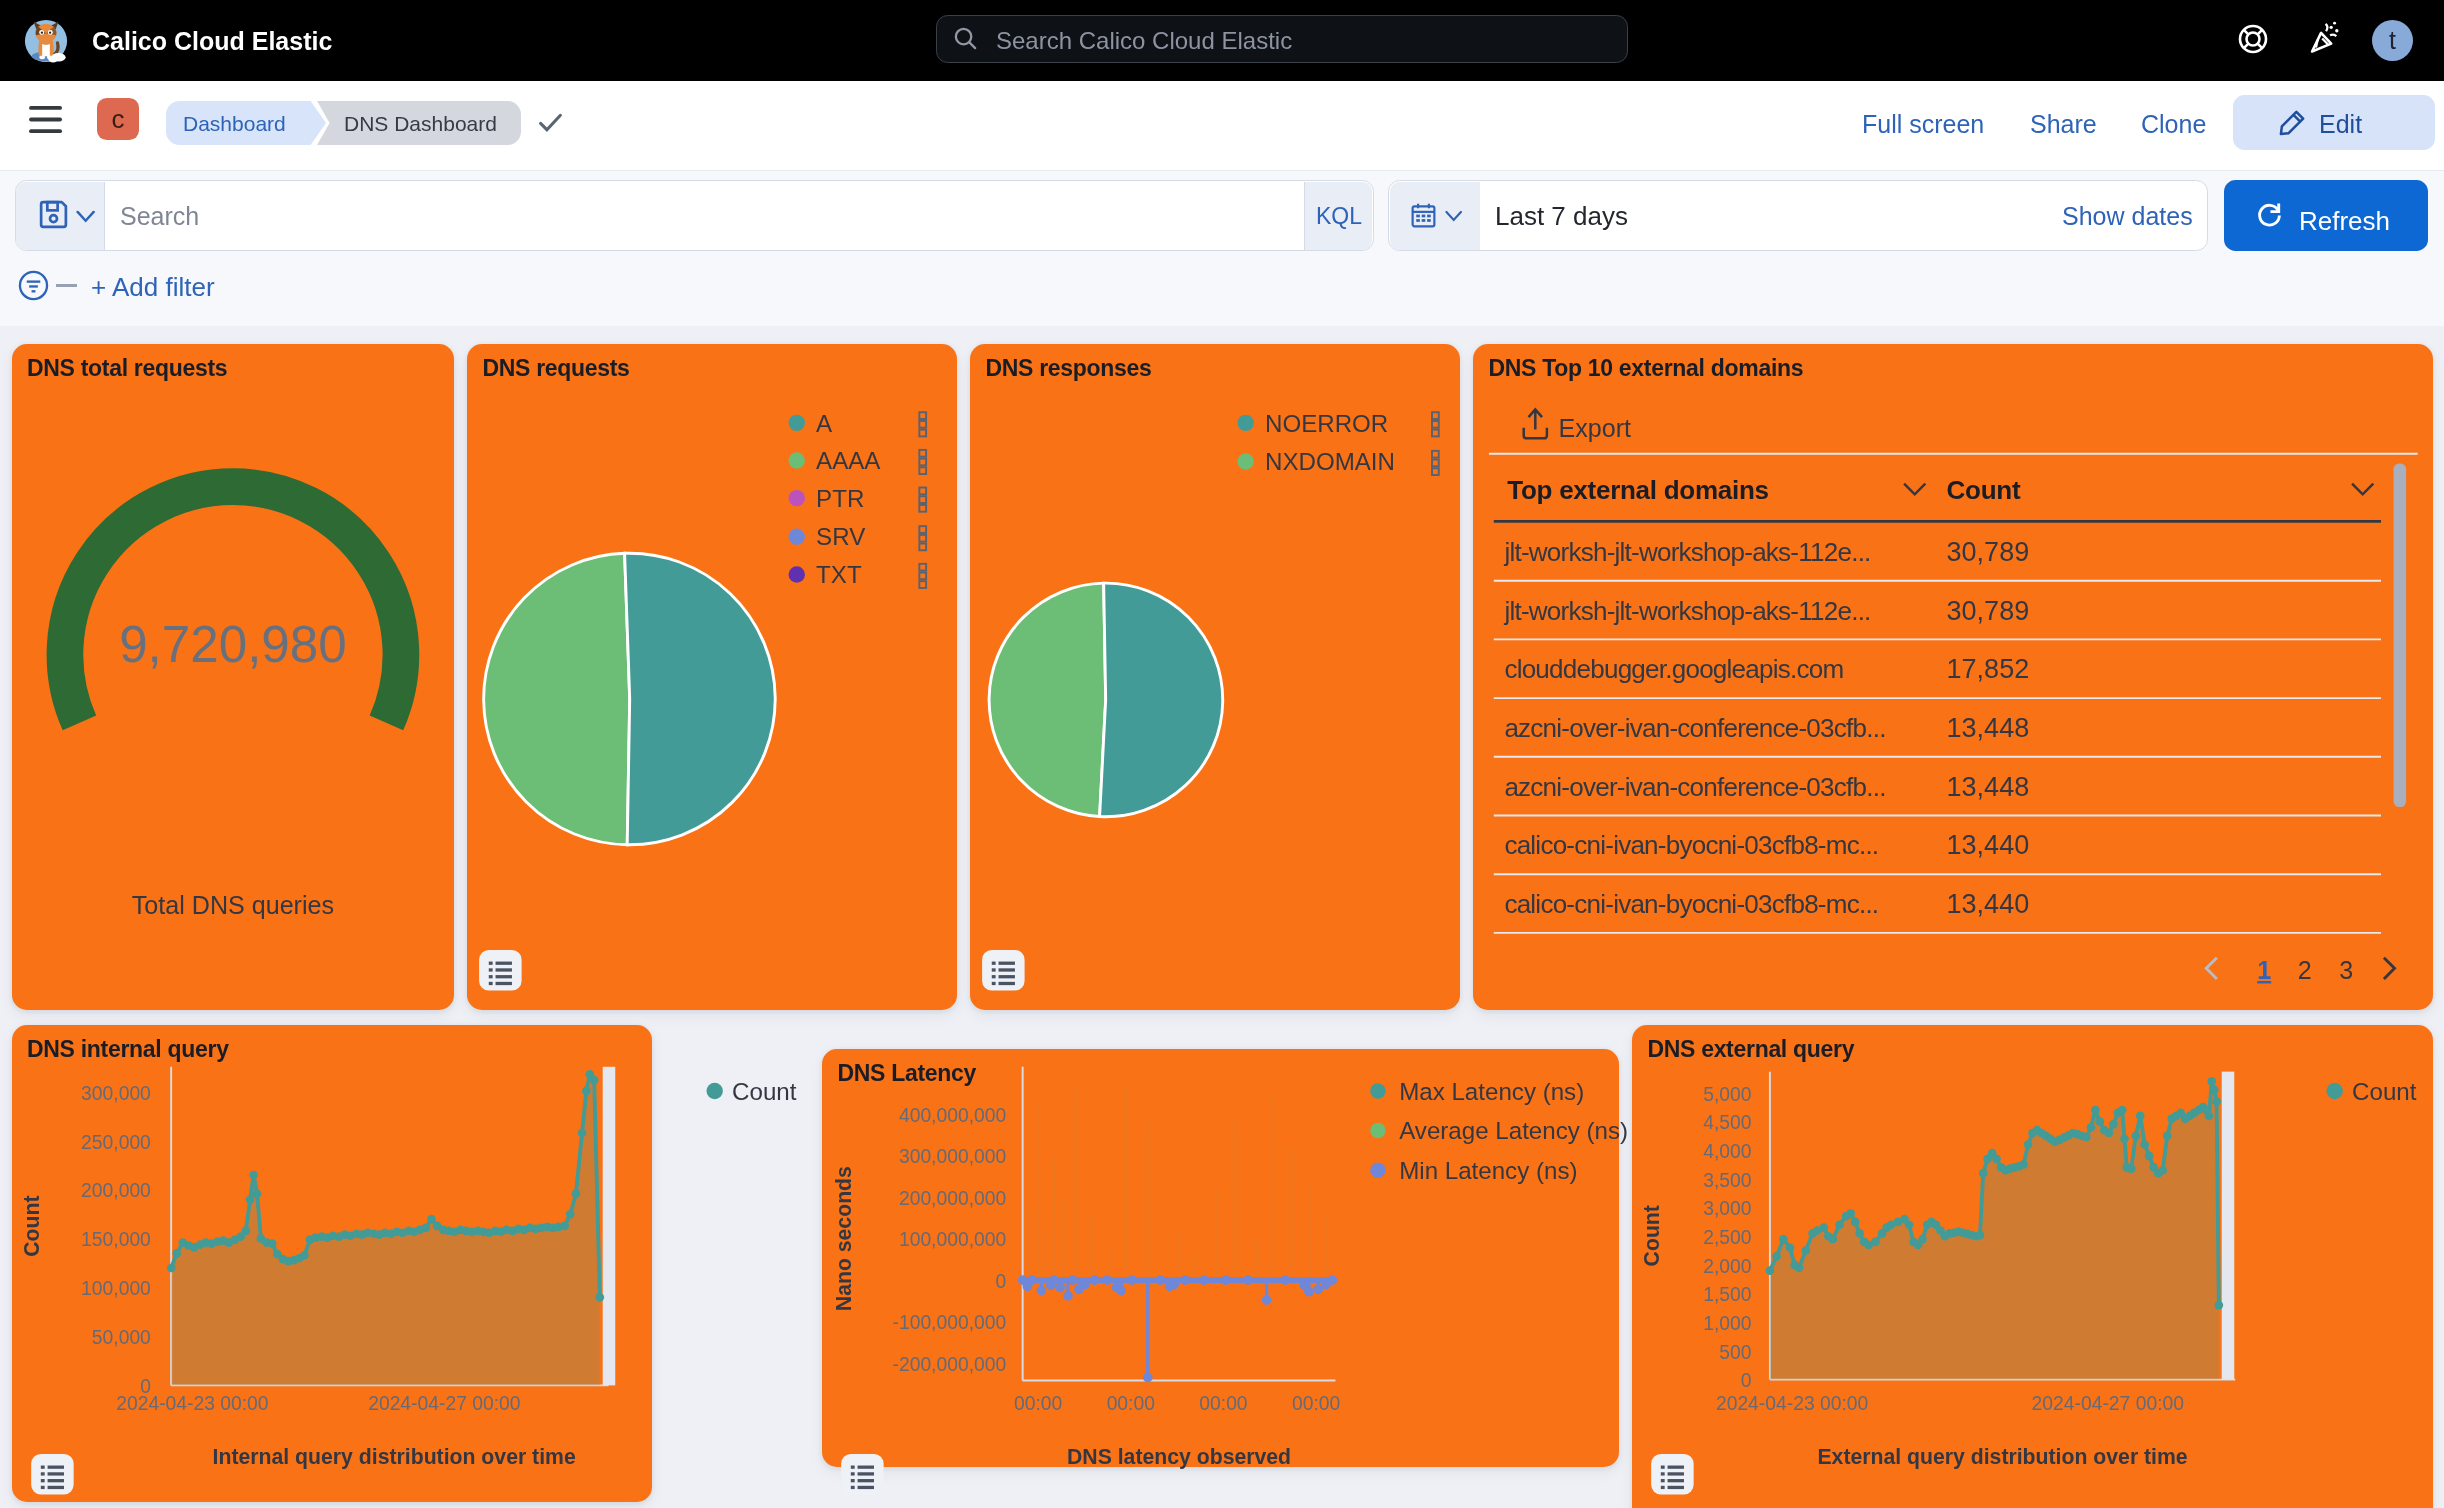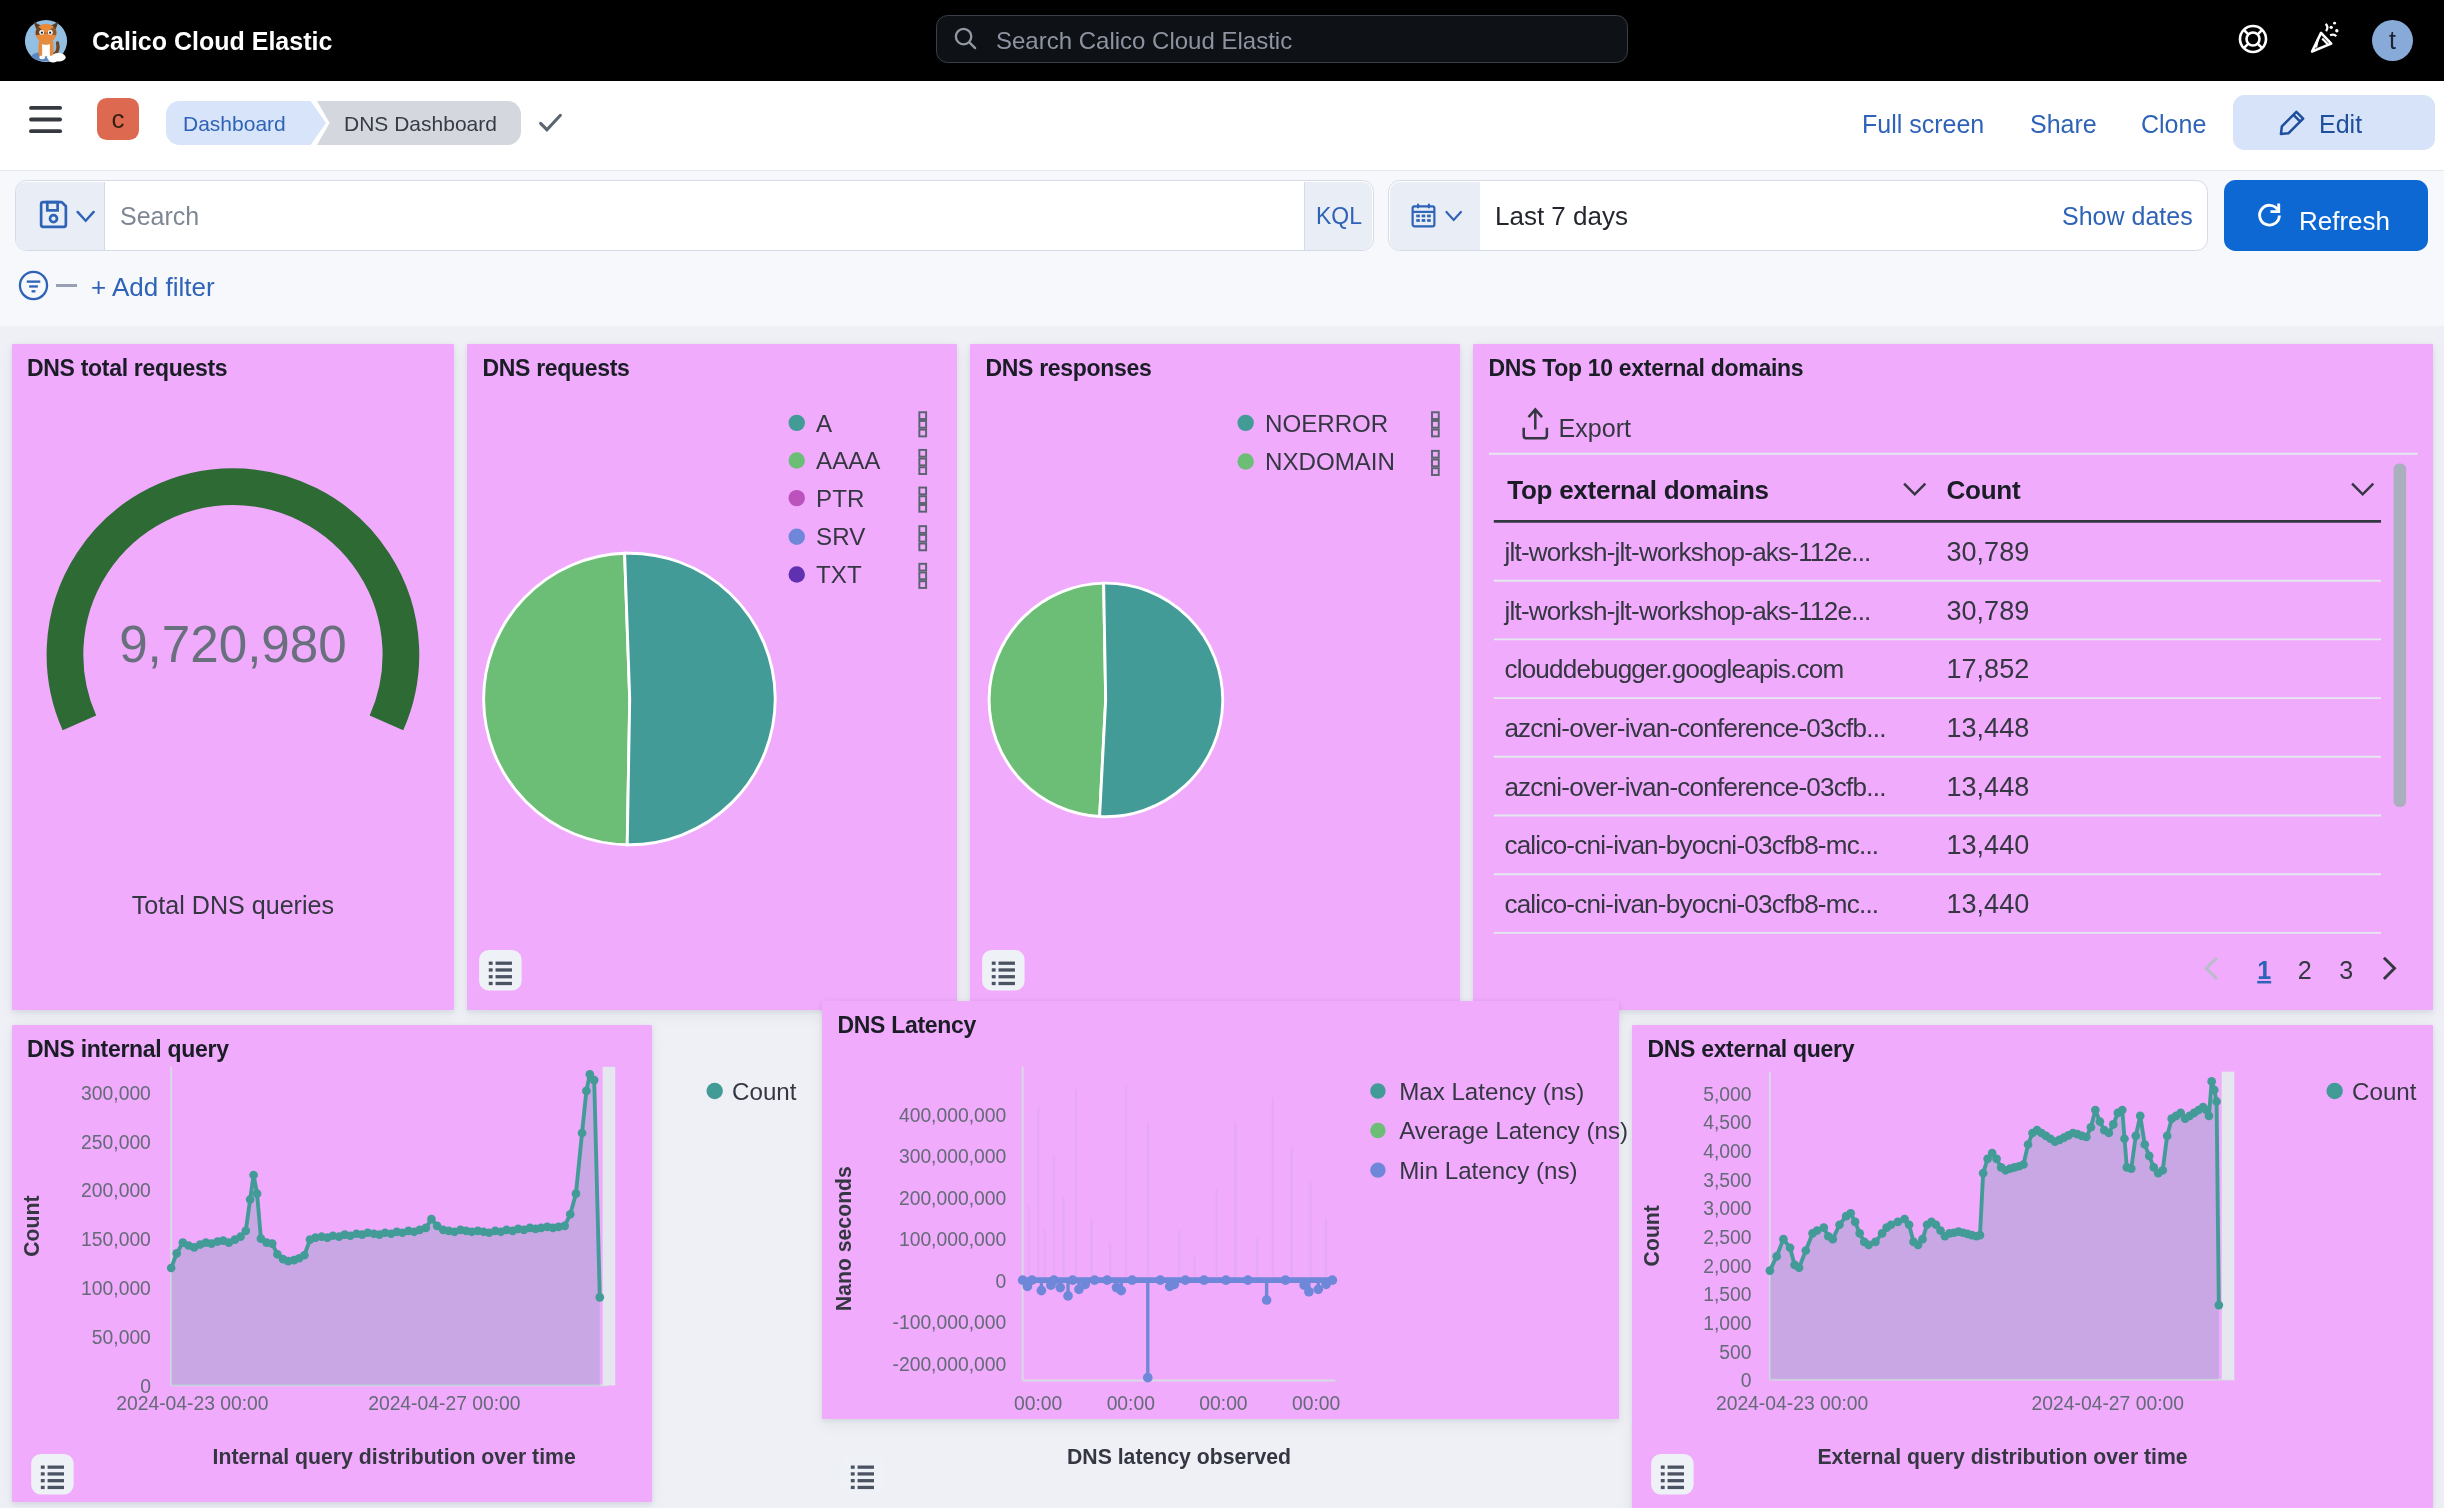--- a/index.html
+++ b/index.html
@@ -1,16 +1,16 @@
 <!DOCTYPE html>
 <html><head><meta charset="utf-8"><style>
 *{margin:0;padding:0;box-sizing:border-box}
 body{width:2445px;height:1508px;font-family:"Liberation Sans",sans-serif;background:#eef0f5;position:relative;overflow:hidden}
 .abs{position:absolute}
-.panel{position:absolute;background:#f0abfc;border-radius:1px;box-shadow:0 1.9px 5.8px rgba(20,30,60,.08),0 5.8px 15.4px rgba(20,30,60,.05)}
+.panel{position:absolute;background:#f97316;border-radius:15px;box-shadow:0 1.9px 5.8px rgba(20,30,60,.08),0 5.8px 15.4px rgba(20,30,60,.05)}
 .ptitle{position:absolute;left:15.4px;top:10.6px;font-size:23px;font-weight:700;letter-spacing:-0.3px;color:#1a1d26}
 </style></head><body>
 
 <div class="abs" style="left:0;top:0;width:2445px;height:81px;background:#000"></div>
 <svg class="abs" style="left:23px;top:18.3px" width="46" height="46" viewBox="0 0 48 48">
   <circle cx="24" cy="24" r="22" fill="#93bfe3"></circle>
   <ellipse cx="24" cy="40" rx="15" ry="5" fill="#5d87c0"></ellipse>
   <path d="M14 12 L11 4 L19 8 Z" fill="#5b3a22"></path>
     <path d="M34 12 L37 4 L29 8 Z" fill="#5b3a22"></path>
   <ellipse cx="24" cy="16" rx="11" ry="10" fill="#e78a3b"></ellipse>
@@ -141,21 +141,21 @@
   </div>
 <div class="panel" style="left:970px;top:344px;width:490px;height:666px">
     <div class="ptitle">DNS responses</div>
   </div>
 <div class="panel" style="left:1473px;top:344px;width:960px;height:666px">
     <div class="ptitle">DNS Top 10 external domains</div>
   </div>
 <div class="panel" style="left:11.6px;top:1025px;width:640px;height:477px">
     <div class="ptitle">DNS internal query</div>
   </div>
-<div class="panel" style="left:822px;top:1001px;width:797px;height:418px">
+<div class="panel" style="left:822px;top:1049px;width:797px;height:418px">
     <div class="ptitle">DNS Latency</div>
   </div>
 <div class="panel" style="left:1632px;top:1025px;width:801px;height:598px">
     <div class="ptitle">DNS external query</div>
   </div>
 
 <svg class="abs" style="left:0;top:0" width="2445" height="1508" viewBox="0 0 2532 1562" font-family="Liberation Sans, sans-serif">
 
   <path d="M82.0,748.8 A174,174 0 1 1 400.0,748.8" fill="none" stroke="#2d6a34" stroke-width="38"></path>
   <text x="241" y="686" text-anchor="middle" font-size="53" fill="#69707d">9,720,980</text>

